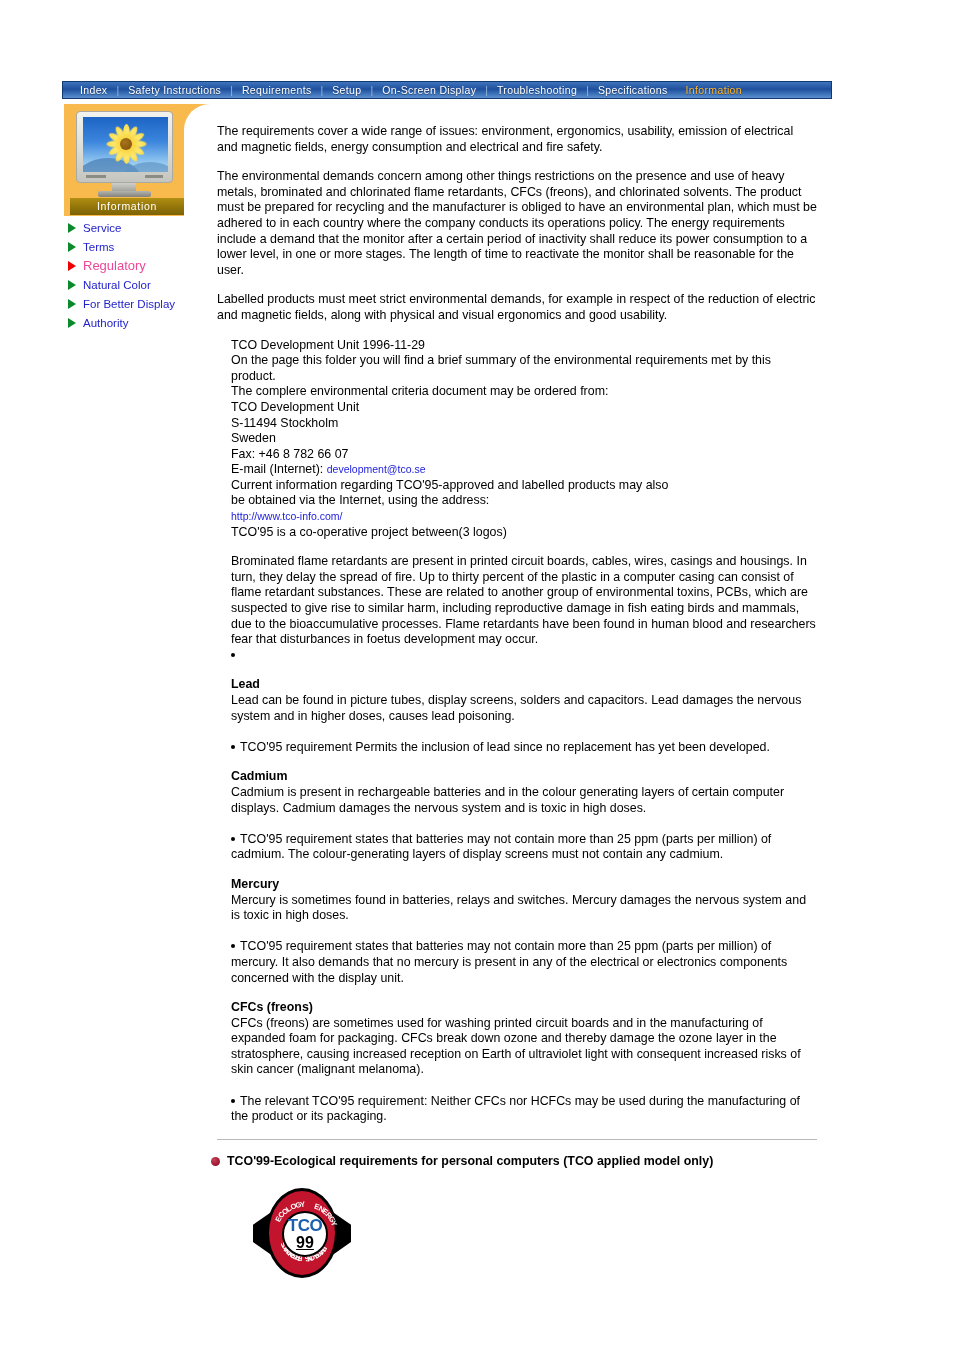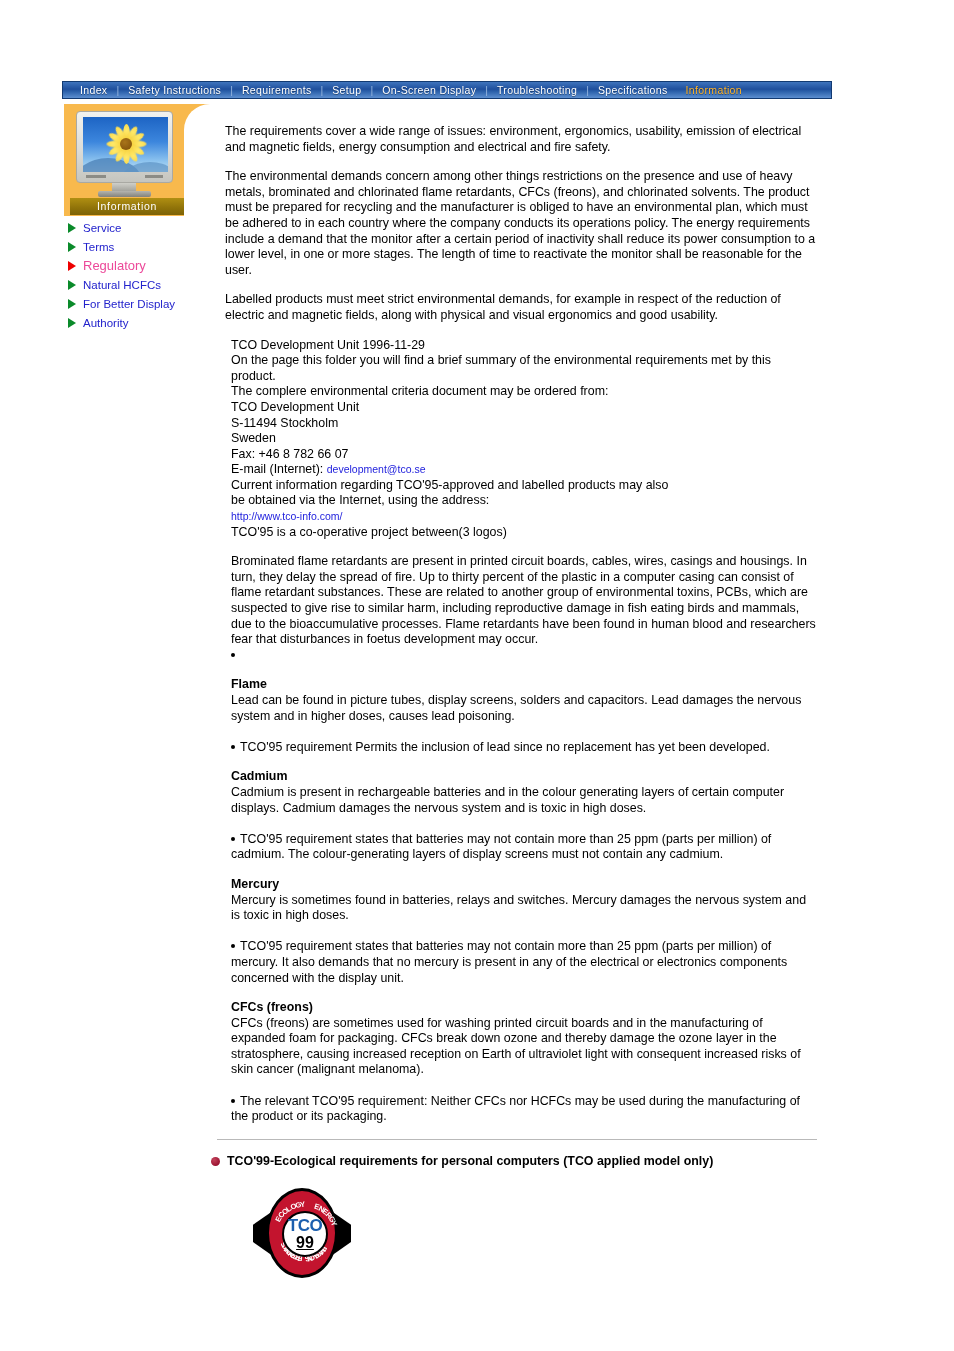--- a/index.html
+++ b/index.html
@@ -175,21 +175,21 @@
 
   
   .content {
     position: absolute;
     left: 217px; top: 124px;
     width: 600px;
     font-size: 12.4px;
     line-height: 15.6px;
     color: #000000;
   }
-  .content p { margin: 0 0 14px 8px; }
+  .content p { margin: 0 0 14px 0; }
   .block { margin: 0 0 14px 14px; }
   .block .line { display: block; }
   h3.sect {
     font-size: 12.4px;
     font-weight: bold;
     margin: 0;
     line-height: 15.6px;
   }
   .bullet {
     position: relative;
@@ -354,21 +354,21 @@
     <div class="side-link">
       <span class="tri"></span>
       <span class="lbl">Terms</span>
     </div>
     <div class="side-link current">
       <span class="tri"></span>
       <span class="lbl">Regulatory</span>
     </div>
     <div class="side-link">
       <span class="tri"></span>
-      <span class="lbl">Natural HCFCs</span>
+      <span class="lbl">Natural Color</span>
     </div>
     <div class="side-link">
       <span class="tri"></span>
       <span class="lbl">For Better Display</span>
     </div>
     <div class="side-link">
       <span class="tri"></span>
       <span class="lbl">Authority</span>
     </div>
   </div>
@@ -393,21 +393,21 @@
       <a class="link block-link" href="#">http://www.tco-info.com/</a>
       <span class="line">TCO'95 is a co-operative project between(3 logos)</span>
     </div>
 
     <div class="block">
       <span class="line">Brominated flame retardants are present in printed circuit boards, cables, wires, casings and housings. In turn, they delay the spread of fire. Up to thirty percent of the plastic in a computer casing can consist of flame retardant substances. These are related to another group of environmental toxins, PCBs, which are suspected to give rise to similar harm, including reproductive damage in fish eating birds and mammals, due to the bioaccumulative processes. Flame retardants have been found in human blood and researchers fear that disturbances in foetus development may occur.</span>
       <span class="line bullet"><span class="dot"></span></span>
     </div>
 
     <div class="block">
-      <h3 class="sect">Flame</h3>
+      <h3 class="sect">Lead</h3>
       <span class="line">Lead can be found in picture tubes, display screens, solders and capacitors. Lead damages the nervous system and in higher doses, causes lead poisoning.</span>
       <br>
       <span class="line bullet"><span class="dot"></span><span>TCO'95 requirement Permits the inclusion of lead since no replacement has yet been developed.</span></span>
     </div>
 
     <div class="block">
       <h3 class="sect">Cadmium</h3>
       <span class="line">Cadmium is present in rechargeable batteries and in the colour generating layers of certain computer displays. Cadmium damages the nervous system and is toxic in high doses.</span>
       <br>
       <span class="line bullet"><span class="dot"></span><span>TCO'95 requirement states that batteries may not contain more than 25 ppm (parts per million) of cadmium. The colour-generating layers of display screens must not contain any cadmium.</span></span>

